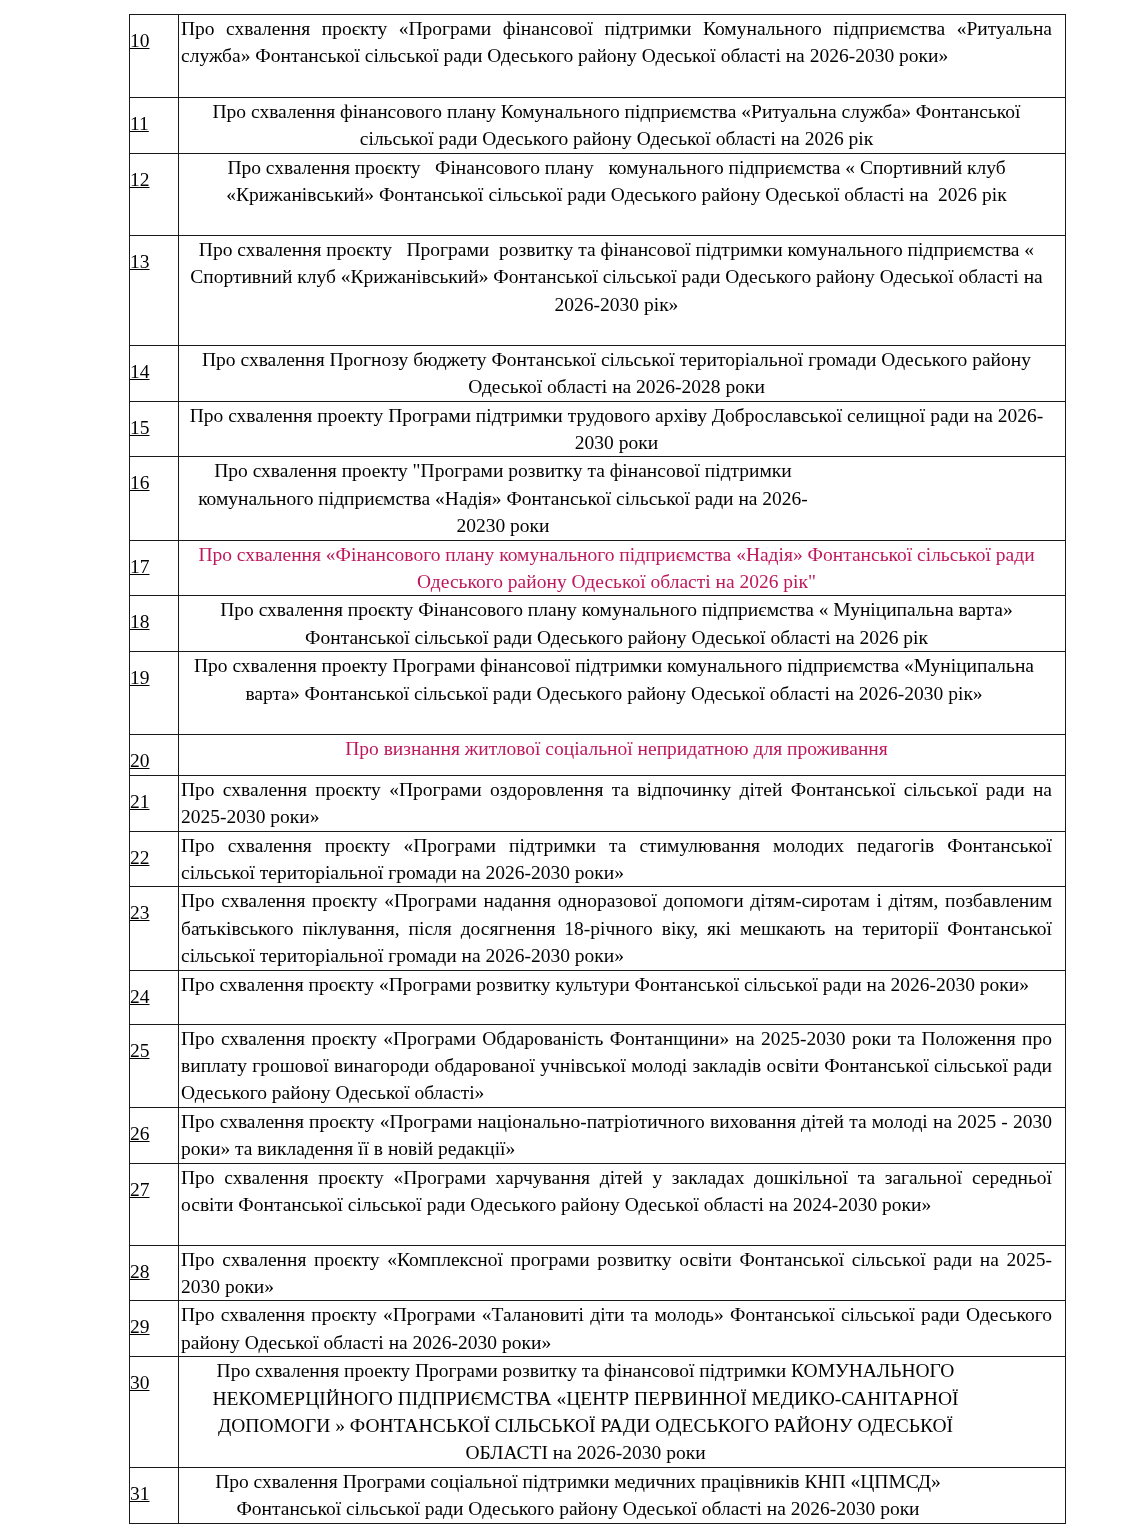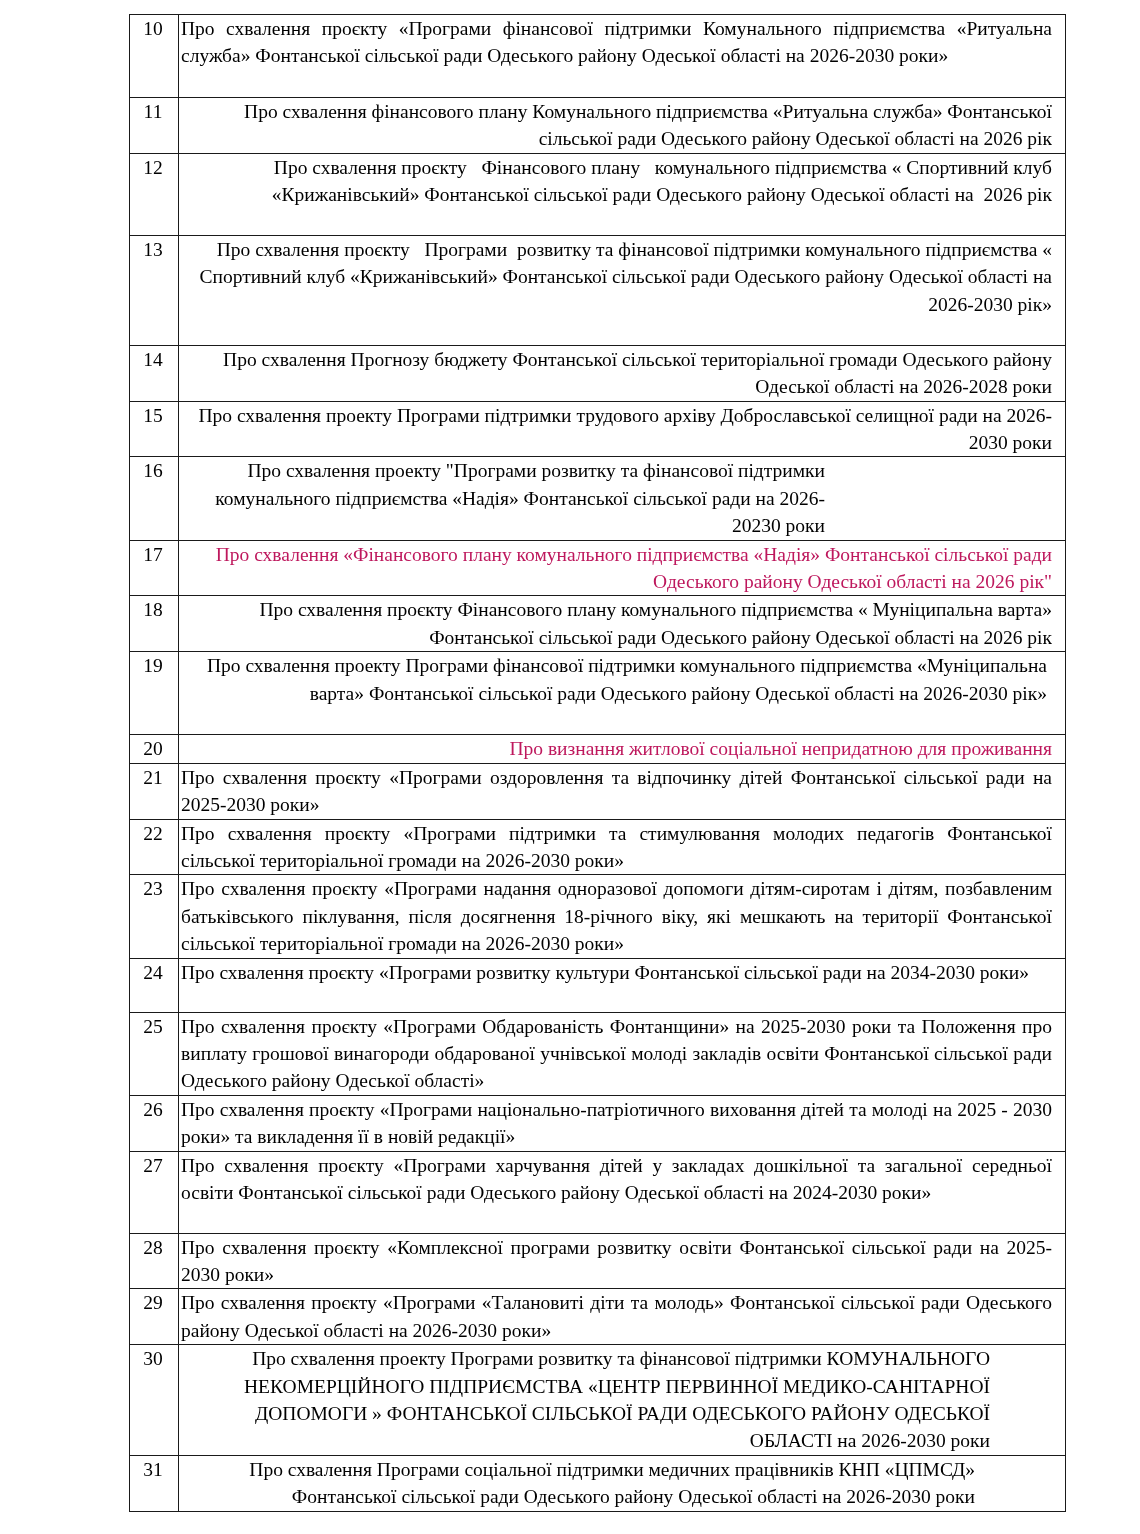--- a/index.html
+++ b/index.html
@@ -25,35 +25,36 @@
     }
     #agenda-table td {
       border: 1.5px solid #1a1a1a;
       vertical-align: top;
       padding: 0;
       font-size: 19.5px;
       line-height: 27.4px;
     }
     #agenda-table td.num {
       width: 49px;
-      text-align: center;
+      text-align: left;
       padding-right: 2px;
-      padding-top: 0px;
+      padding-top: 12px;
+      text-decoration: underline;
     }
     #agenda-table td.text {
       padding-left: 2px;
       padding-right: 13px;
       padding-top: 0px;
     }
     .justify {
       text-align: justify;
       text-align-last: left;
     }
     .left {
-      text-align: right;
+      text-align: center;
       margin-top: 40px;
     }
     .gray {
       color: #be185d;
     }
   </style>
 </head>
 <body>
 
 <table id="agenda-table">
@@ -113,21 +114,21 @@
     <tr style="height:54px">
       <td class="num">22</td>
       <td class="text justify">Про схвалення проєкту «Програми підтримки та стимулювання молодих педагогів Фонтанської сільської територіальної громади на 2026-2030 роки»</td>
     </tr>
     <tr style="height:82px">
       <td class="num">23</td>
       <td class="text justify">Про схвалення проєкту «Програми надання одноразової допомоги дітям-сиротам і дітям, позбавленим батьківського піклування, після досягнення 18-річного віку, які мешкають на території Фонтанської сільської територіальної громади на 2026-2030 роки»</td>
     </tr>
     <tr style="height:54px">
       <td class="num">24</td>
-      <td class="text justify">Про схвалення проєкту «Програми розвитку культури Фонтанської сільської ради на 2034-2030 роки»</td>
+      <td class="text justify">Про схвалення проєкту «Програми розвитку культури Фонтанської сільської ради на 2026-2030 роки»</td>
     </tr>
     <tr style="height:82px">
       <td class="num">25</td>
       <td class="text justify">Про схвалення проєкту «Програми Обдарованість Фонтанщини» на 2025-2030 роки та Положення про виплату грошової винагороди обдарованої учнівської молоді закладів освіти Фонтанської сільської ради Одеського району Одеської області»</td>
     </tr>
     <tr style="height:54px">
       <td class="num">26</td>
       <td class="text justify">Про схвалення проєкту «Програми національно-патріотичного виховання дітей та молоді на 2025 - 2030 роки» та викладення її в новій редакції»</td>
     </tr>
     <tr style="height:82px">

